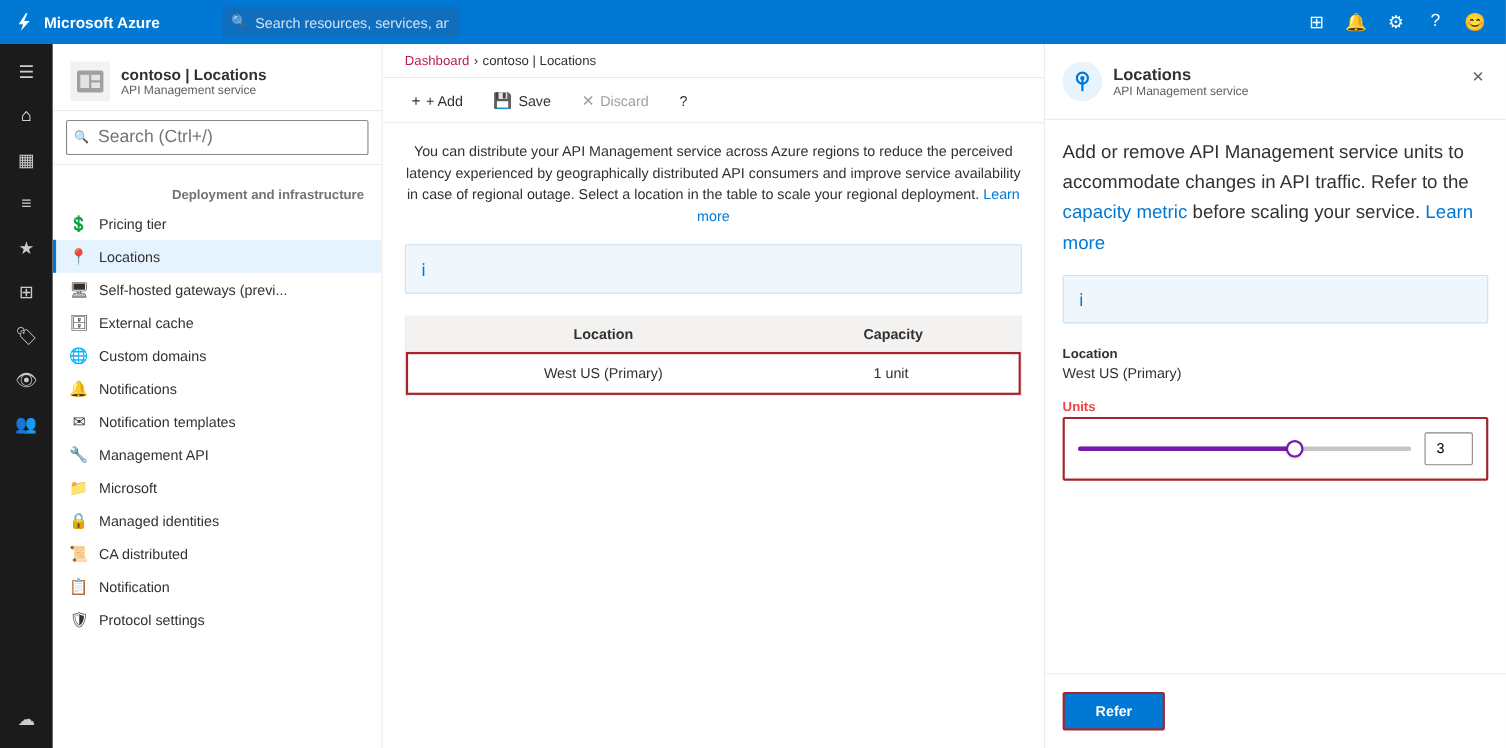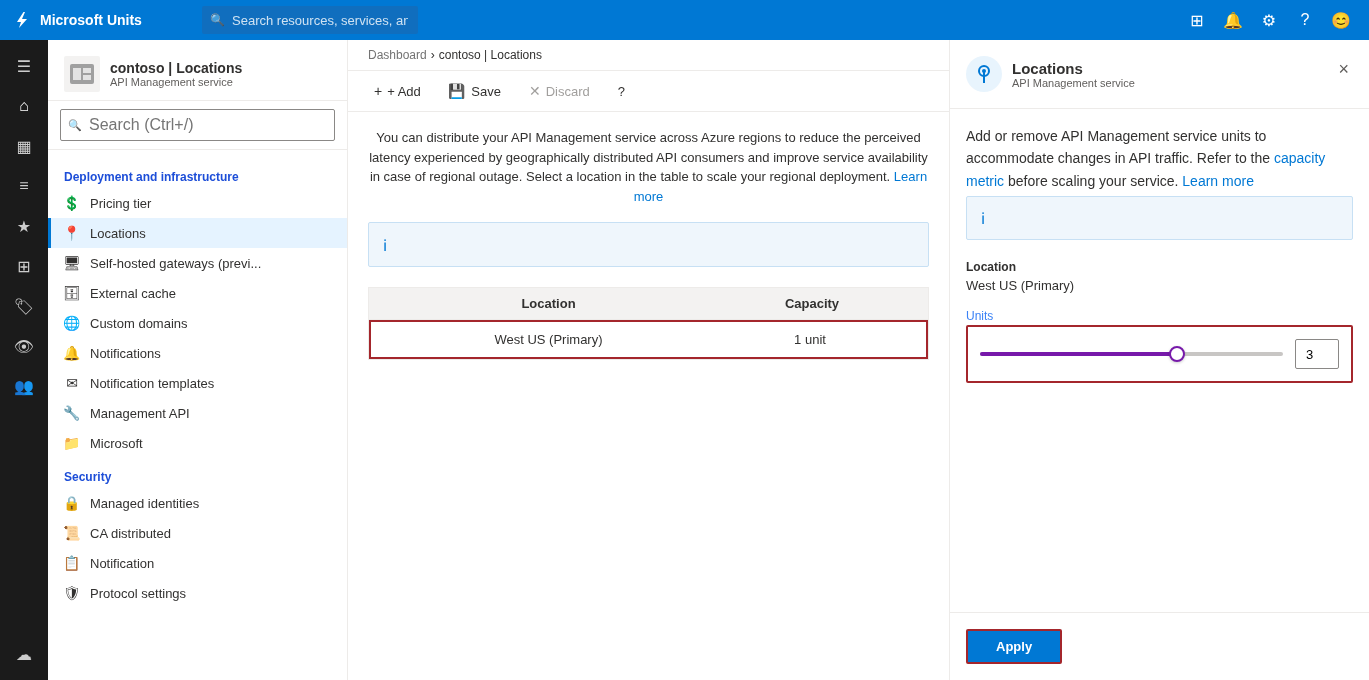--- a/index.html
+++ b/index.html
@@ -162,22 +162,23 @@
       font-size: 11px;
     }
     .sidebar-nav {
       flex: 1;
       overflow-y: auto;
       padding: 8px 0;
     }
     .nav-section-title {
       font-size: 12px;
       font-weight: 600;
-      color: #1d4ed8;
+      color: #737373;
       padding: 12px 16px 4px 16px;
+      text-align: right;
     }
     .nav-item {
       display: flex;
       align-items: center;
       gap: 10px;
       padding: 7px 16px;
       cursor: pointer;
       color: #323130;
       font-size: 13px;
     }
@@ -204,21 +205,21 @@
     .breadcrumb {
       padding: 8px 20px;
       font-size: 12px;
       color: #0078d4;
       border-bottom: 1px solid #edebe9;
       display: flex;
       align-items: center;
       gap: 4px;
     }
     .breadcrumb span { color: #323130; }
-    .breadcrumb a { color: #737373; cursor: pointer; text-decoration: none; }
+    .breadcrumb a { color: #be185d; cursor: pointer; text-decoration: none; }
 
     
     .toolbar {
       padding: 8px 20px;
       display: flex;
       align-items: center;
       gap: 16px;
       border-bottom: 1px solid #edebe9;
     }
     .toolbar-btn {
@@ -334,24 +335,24 @@
       padding: 4px;
       line-height: 1;
     }
 
     .right-panel-body {
       flex: 1;
       padding: 16px;
       overflow-y: auto;
     }
     .panel-desc {
-      font-size: 14px;
+      font-size: 17px;
       color: #323130;
       line-height: 1.6;
-      margin-bottom: 4px;
+      margin-bottom: 16px;
     }
     .panel-desc a { color: #0078d4; text-decoration: none; cursor: pointer; }
 
     .info-notice {
       background: #eff6fc;
       border: 1px solid #c7e0f4;
       border-radius: 2px;
       padding: 10px 14px;
       display: flex;
       align-items: center;
@@ -369,22 +370,22 @@
       margin-bottom: 4px;
     }
     .field-value {
       font-size: 13px;
       color: #323130;
       margin-bottom: 16px;
     }
 
     .units-label {
       font-size: 12px;
-      font-weight: 400;
-      color: #3b82f6;
+      font-weight: 700;
+      color: #ef4444;
       margin-bottom: 2px;
     }
 
     .slider-container {
       border: 2px solid #a4262c;
       border-radius: 2px;
       padding: 12px;
       display: flex;
       align-items: center;
       gap: 12px;
@@ -460,21 +461,21 @@
     .sidebar-nav::-webkit-scrollbar-thumb { background: #c8c6c4; border-radius: 3px; }
   </style>
 </head>
 <body>
 
 <div class="topbar">
   <div class="topbar-brand">
     <svg class="topbar-brand-logo" viewBox="0 0 20 20" fill="none">
       <path d="M11.5 2L5 12h4l-2 6 8-9h-5l3-7z" fill="white"></path>
     </svg>
-    <span>Microsoft Units</span>
+    <span>Microsoft Azure</span>
   </div>
   <div class="search-wrapper">
     <span class="search-icon">🔍</span>
     <input class="topbar-search" type="text" placeholder="Search resources, services, and docs (G+/)" style="">
   </div>
   <div class="topbar-icons">
     <div class="topbar-icon-btn">⊞</div>
     <div class="topbar-icon-btn">🔔</div>
     <div class="topbar-icon-btn">⚙</div>
     <div class="topbar-icon-btn">?</div>
@@ -554,21 +555,20 @@
       </div>
       <div class="nav-item">
         <span class="nav-item-icon">🔧</span>
         <span>Management API</span>
       </div>
       <div class="nav-item">
         <span class="nav-item-icon">📁</span>
         <span>Microsoft</span>
       </div>
 
-      <div class="nav-section-title">Security</div>
 
       <div class="nav-item">
         <span class="nav-item-icon">🔒</span>
         <span>Managed identities</span>
       </div>
       <div class="nav-item">
         <span class="nav-item-icon">📜</span>
         <span>CA distributed</span>
       </div>
       <div class="nav-item">
@@ -671,17 +671,17 @@
             <div class="slider-fill" style="width: 65%"></div>
             <div class="slider-thumb" style="left: 65%"></div>
           </div>
           <input type="range" class="slider-input" min="0" max="10" value="3" style="">
         </div>
         <input type="number" class="units-value-input" value="3" style="">
       </div>
     </div>
 
     <div class="right-panel-footer">
-      <button class="apply-btn">Apply</button>
+      <button class="apply-btn">Refer</button>
     </div>
   </div>
 
 </div>
 
 </body></html>

